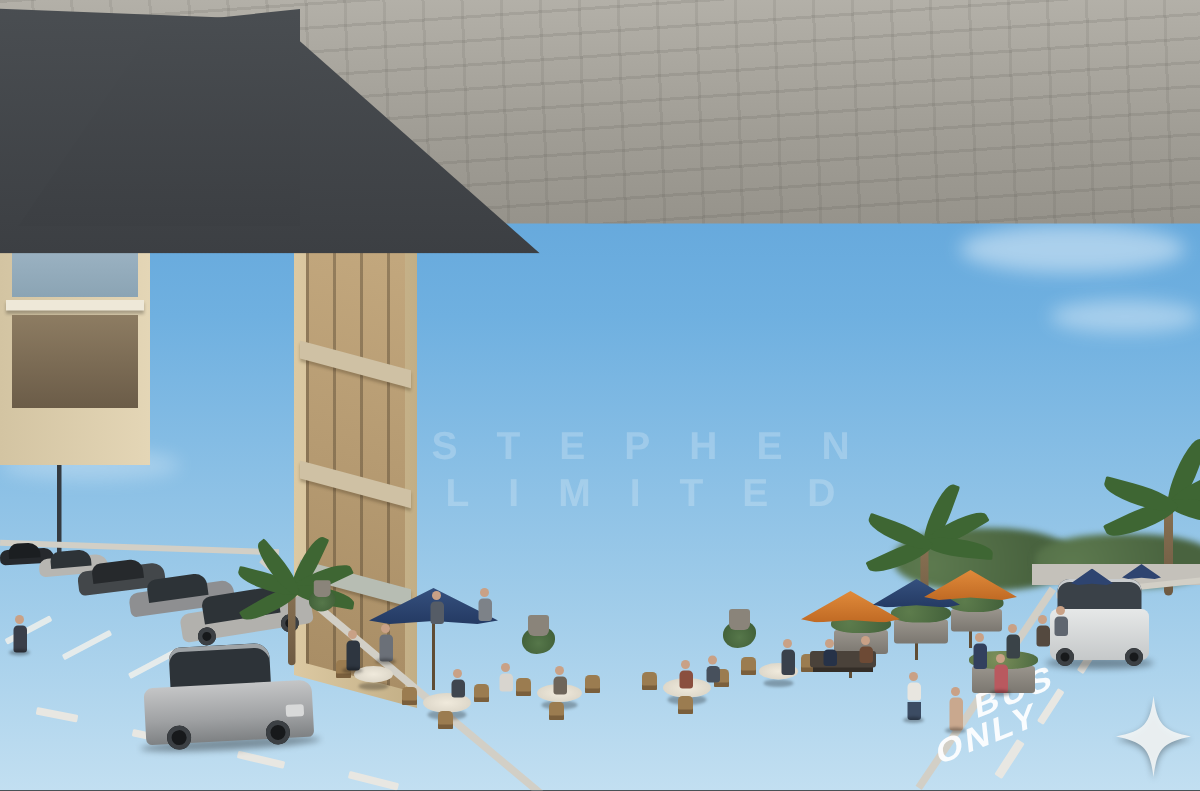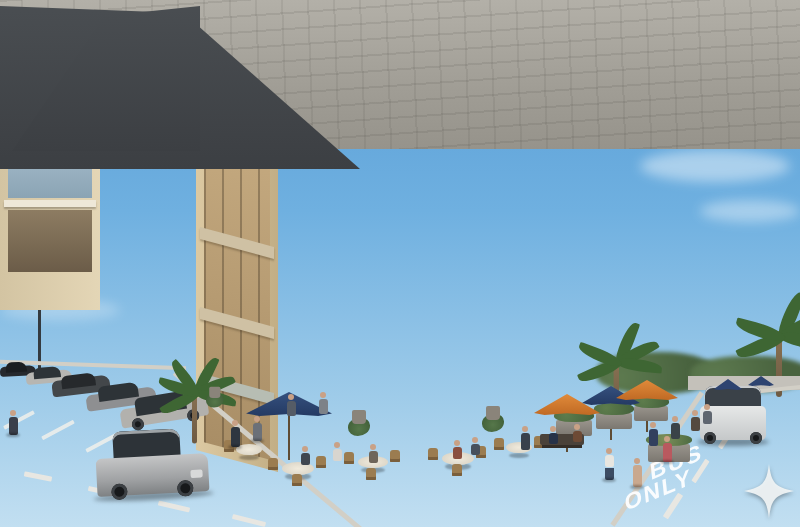--- a/index.html
+++ b/index.html
@@ -441,17 +441,18 @@
     </div>
   <div class="person" style="left:690px;top:410px;">
       <span class="ph"></span>
       <span class="pb" style="background:#54493f;height:14px;"></span>
     </div>
   <div class="person" style="left:702px;top:404px;">
       <span class="ph"></span>
       <span class="pb" style="background:#5f6670;height:13px;"></span>
     </div>
 
+  <div id="watermark-text">STEPHEN LIMITED</div>
   <svg id="sparkle" width="50" height="54" viewBox="0 0 100 108">
     <path d="M50 0 C55 38 62 46 100 54 C62 62 55 70 50 108 C45 70 38 62 0 54 C38 46 45 38 50 0 Z" fill="#eef2f3" opacity="0.95"></path>
   </svg>
 
 </div>
 
 </body></html>

